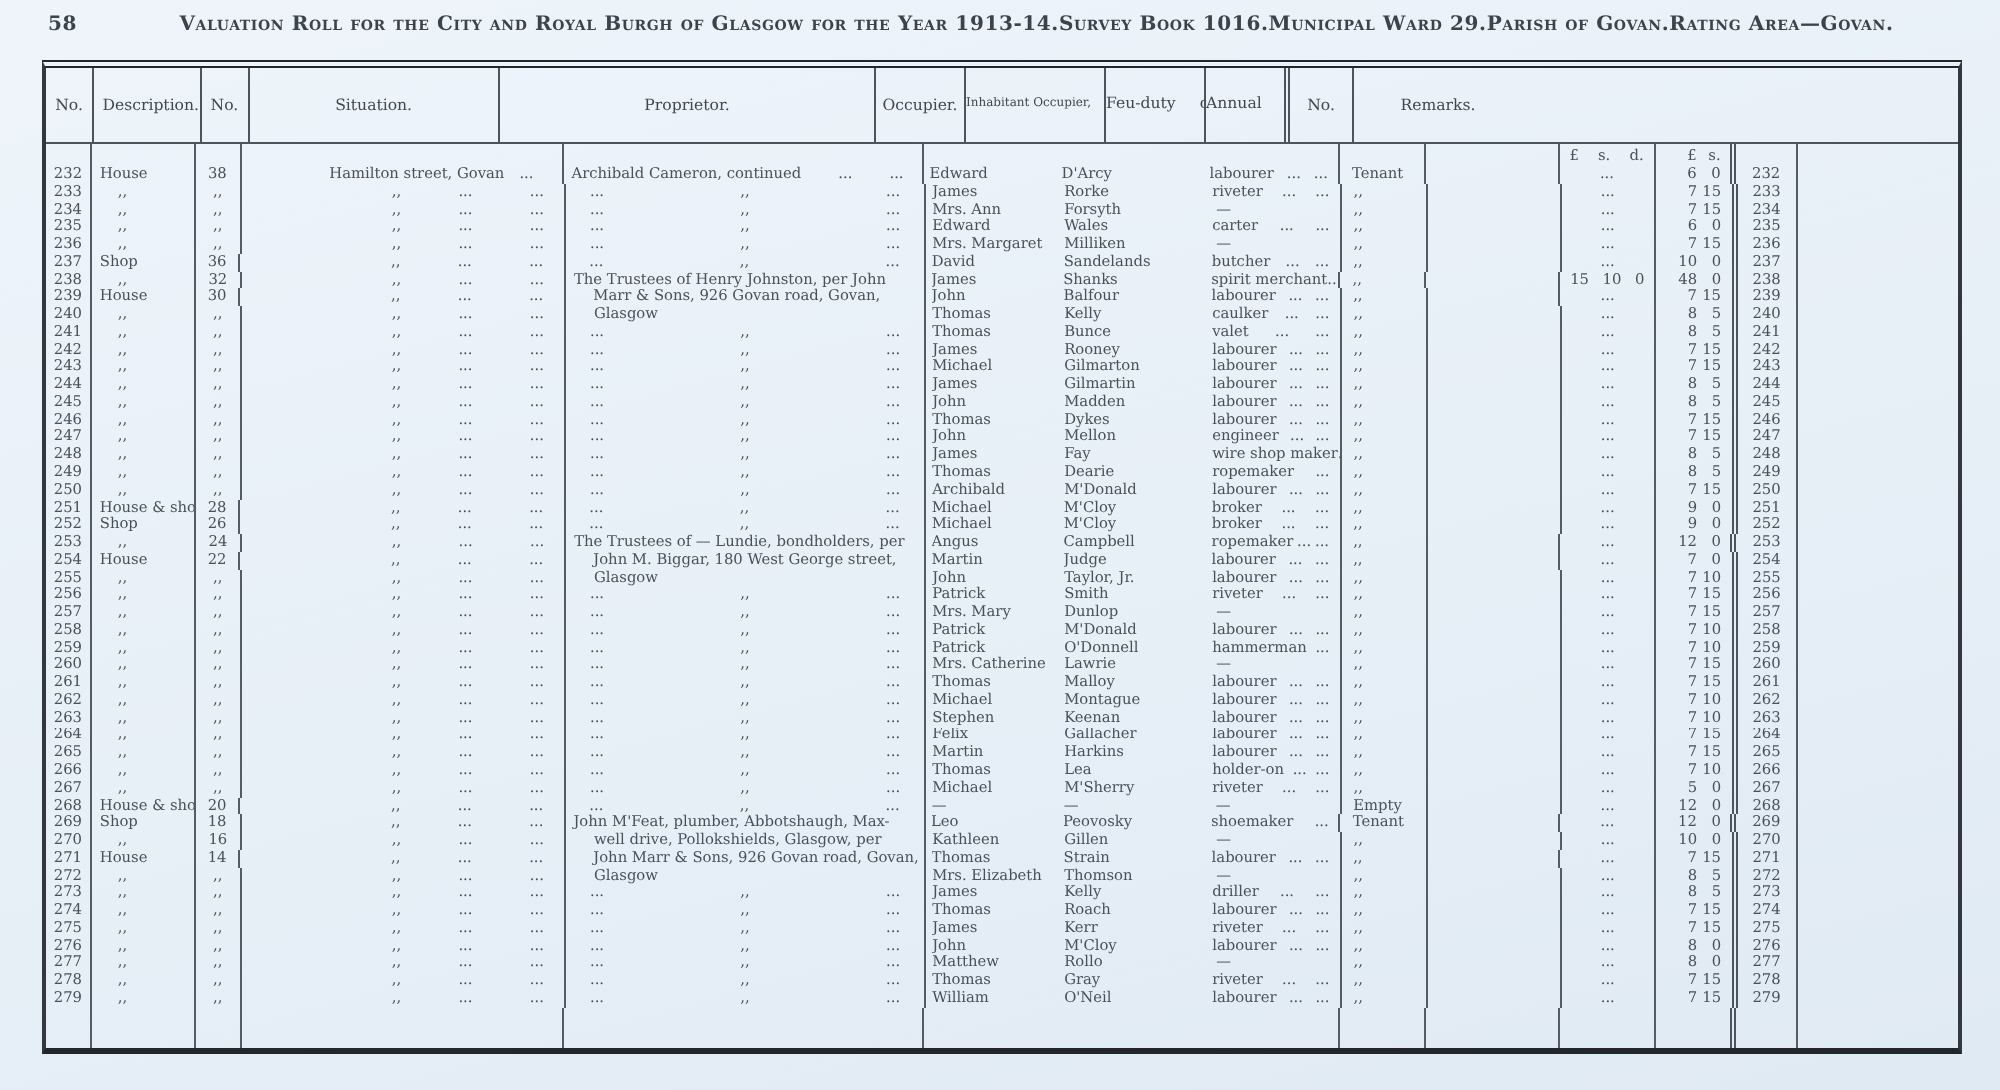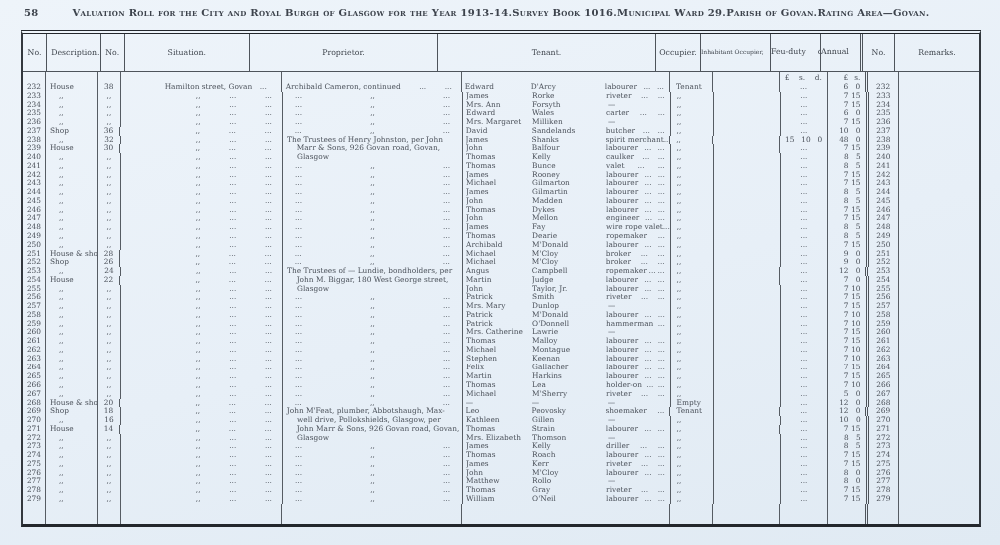--- a/index.html
+++ b/index.html
@@ -3,21 +3,21 @@
 <meta charset="utf-8">
 <style>
   html,body{margin:0;padding:0;}
   .page{position:relative;width:1000px;height:545px;overflow:hidden;
     background:linear-gradient(165deg,#eef4fa 0%,#e7eff7 55%,#e0eaf3 100%);
     font-family:"DejaVu Serif","Liberation Serif",serif;color:#4a5059;}
   
   .header-line{position:absolute;top:7px;left:24px;right:36px;display:flex;align-items:baseline;
     font-variant:small-caps;font-weight:bold;font-size:10px;letter-spacing:.3px;color:#3d434c;}
   .page-num{margin-right:34px;font-variant:normal;}
-  .title-parts{flex:1;display:flex;justify-content:flex-start;white-space:nowrap;}
+  .title-parts{flex:1;display:flex;justify-content:center;white-space:nowrap;}
   
   .vtable{position:absolute;left:21px;top:30px;width:960px;height:497px;box-sizing:border-box;
     border-left:2px solid #33383e;border-right:2px solid #33383e;
     border-top:4px double #23272c;border-bottom:3px solid #23272c;
     display:flex;flex-direction:column;font-size:7.4px;}
   
   .w-n1{width:24px}.w-d{width:54px}.w-sn{width:24px}.w-sit{width:125px}.w-p{width:188px}
   .w-t{width:218px}.w-o{width:45px}.w-i{width:70px}.w-f{width:50px}
   .w-r{width:42px;border-right:3px double #4e545b !important}
   .w-n2{width:32px}.w-rem{width:84px;border-right:none !important}
@@ -81,21 +81,20 @@
     <div class="thead">
       <div class="th w-n1">No.</div>
       <div class="th-group">
         <div class="th-sub">
           <div class="th w-d">Description.</div>
           <div class="th w-sn">No.</div>
           <div class="th w-sit last">Situation.</div>
         </div>
       </div>
       <div class="th w-p">Proprietor.</div>
-      <div class="th w-t">Tenant.</div>
       <div class="th w-o">Occupier.</div>
       <div class="th w-i lines small">
           <div>Inhabitant Occupier,</div>
           <div>Not rated.</div>
           <div>(48 Vic. c. 3, ss. 3 &amp; 9.)</div>
         </div>
       <div class="th w-f lines">
           <div>Feu-duty</div>
           <div>or Ground</div>
           <div>Annual.</div>
@@ -691,21 +690,21 @@
           </div>
           <div class="c w-p prop pd">
             <span>...</span>
             <span>,,</span>
             <span>...</span>
           </div>
           <div class="c w-t ten">
             <span class="tf">James</span>
             <span class="tl">Fay</span>
             <span class="to">
-              <span>wire rope valet</span>
+              <span>wire shop maker</span>
               <span>...</span>
             </span>
           </div>
           <div class="c w-o occ">,,</div>
           <div class="c w-i"></div>
           <div class="c w-f feu">
             <span>...</span>
           </div>
           <div class="c w-r rent">
             <span>8</span>

